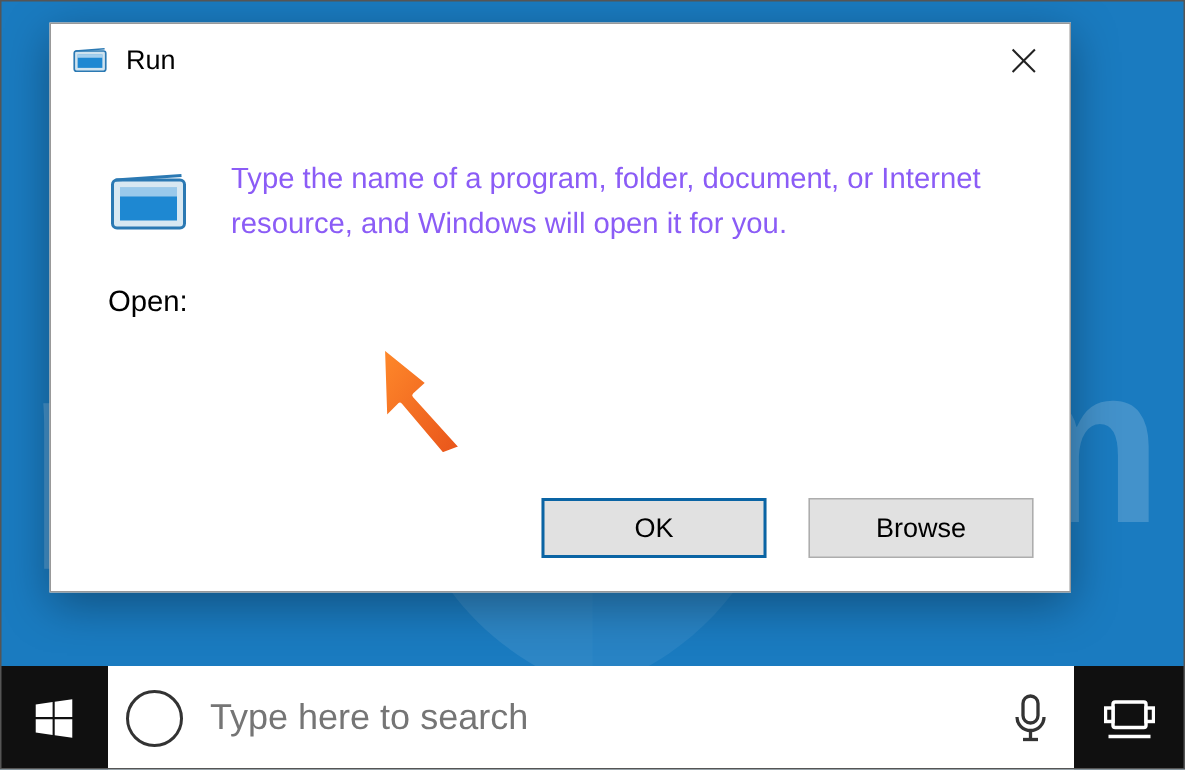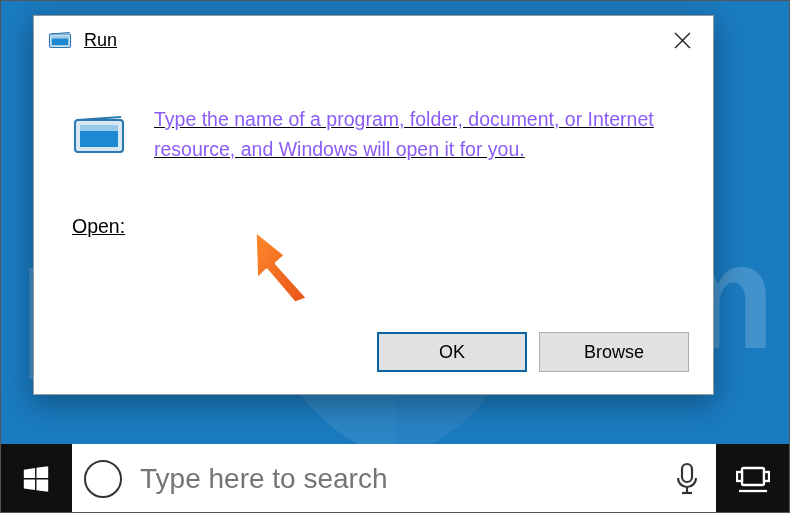--- a/index.html
+++ b/index.html
@@ -29,21 +29,20 @@
     opacity: 0.12;
   }
   
   .run-dialog {
     position: absolute;
     left: 33px; top: 15px;
     width: 681px; height: 380px;
     background: #fff;
     border: 1px solid #999;
     box-shadow: 0 8px 30px rgba(0,0,0,0.35);
-    text-decoration: underline;
   }
   .titlebar {
     height: 48px;
     display: flex; align-items: center;
     padding: 0 0 0 14px;
     border-bottom: 0;
   }
   .titlebar .icon {
     width: 24px; height: 24px; margin-right: 12px;
   }
@@ -63,21 +62,21 @@
   .msg-row {
     display: flex; gap: 28px; align-items: flex-start;
   }
   .run-big-icon { width: 54px; height: 54px; flex:0 0 auto; margin-top: 4px;}
   .msg {
     font-size: 19.5px; line-height: 1.55; color: #8b5cf6;
     max-width: 520px;
   }
   .open-row {
     display: flex; align-items: flex-end; gap: 22px;
-    margin-top: 51px;
+    margin-top: 26px;
   }
   .open-label { font-size: 19.5px; color:#000; }
   .combo {
     position: relative;
     flex: 1;
     height: 40px;
     border: 1.5px solid #0a64a4;
   }
   .combo input {
     width: 100%; height: 100%;
@@ -91,21 +90,21 @@
     background: #0a64c8; color: #fff;
     font-size: 20px; padding: 2px 6px 0 6px;
   }
   .combo .chev {
     position: absolute; right: 10px; top: 50%; transform: translateY(-50%);
     width: 14px; height: 14px;
   }
   .button-row {
     position: absolute;
     right: 24px; bottom: 22px;
-    display: flex; gap: 12px;
+    display: flex; gap: 28px;
   }
   .btn {
     width: 150px; height: 40px;
     background: #e1e1e1;
     border: 1px solid #adadad;
     font-size: 18px;
     display: flex; align-items: center; justify-content: center;
     cursor: pointer;
   }
   .btn.default {
@@ -136,21 +135,21 @@
     margin: 0;
     display:flex; align-items:center;
     padding: 0 16px 0 12px;
     gap: 18px;
   }
   .cortana {
     width: 38px; height: 38px; border: 2.5px solid #333; border-radius: 50%;
     flex: 0 0 auto;
   }
   .search input {
-    flex:1; border:none; outline:none; font-size: 28px; color:#777;
+    flex:1; border:none; outline:none; font-size: 24px; color:#777;
     background: transparent;
   }
   .mic { width: 26px; height: 34px; flex:0 0 auto; }
   .taskview {
     width: 74px; display:flex; align-items:center; justify-content:center;
     cursor:pointer;
   }
   
   .frame-border {
     position:absolute; inset:0; border:1px solid #555; pointer-events:none;

